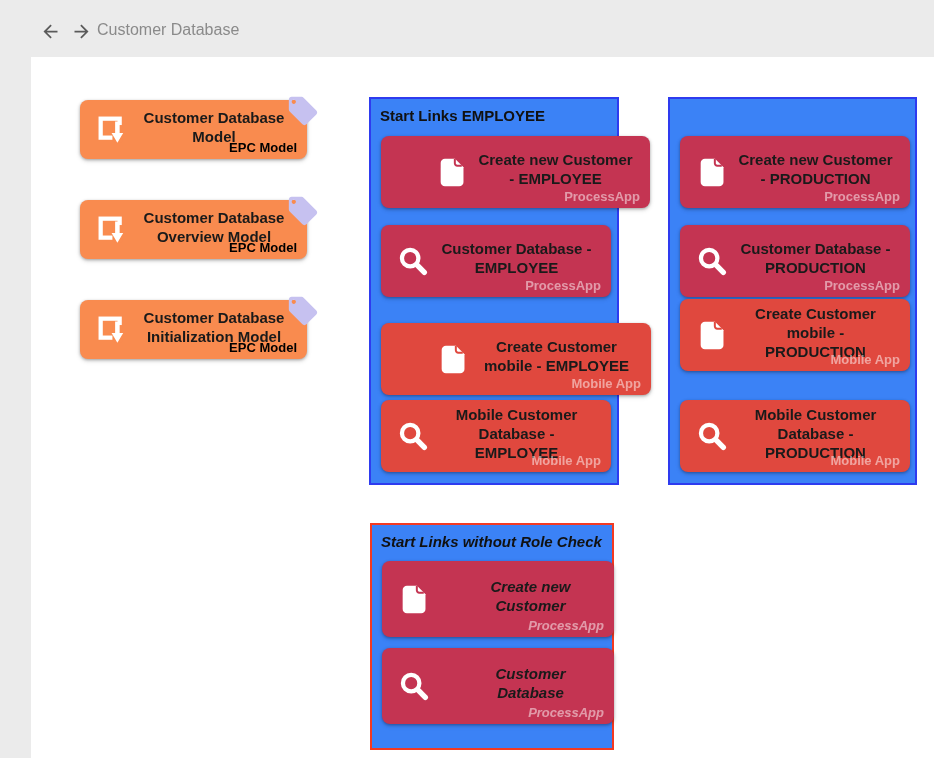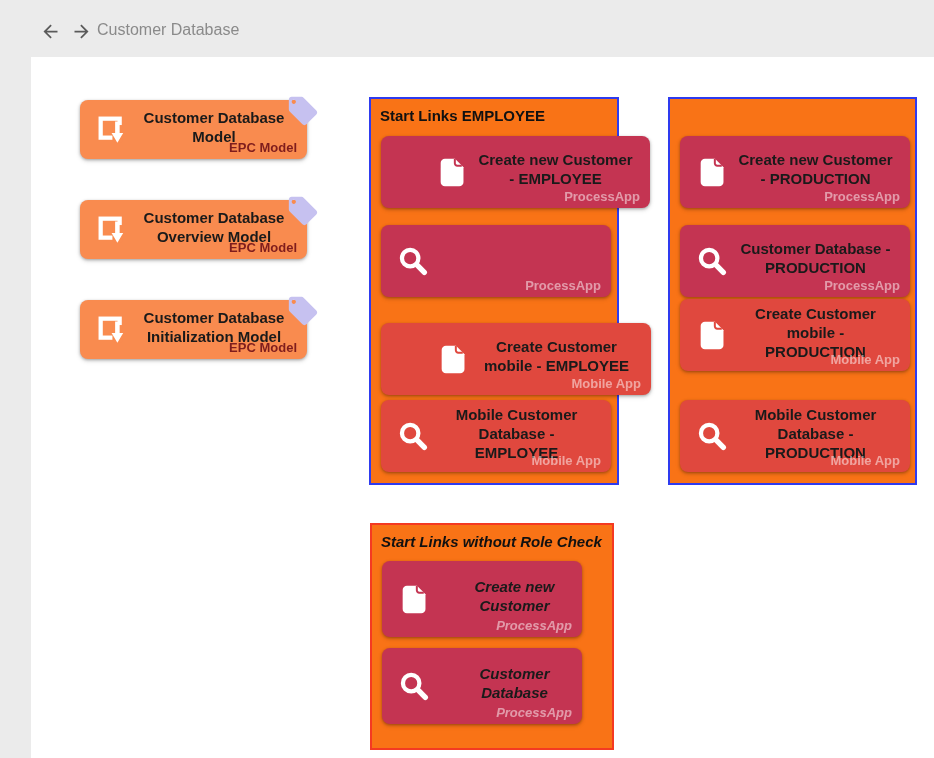--- a/index.html
+++ b/index.html
@@ -18,31 +18,31 @@
 
   
   .card{position:absolute;border-radius:8px;display:flex;align-items:center;cursor:pointer;
         box-shadow:0 1px 3px rgba(0,0,0,.28),0 2px 5px rgba(0,0,0,.14);}
   .epc{--card:#F98B4F;background:var(--card);left:49px;width:227px;height:59px;}
   .crimson{--card:#C43452;background:var(--card);}
   .lightred{--card:#E0483E;background:var(--card);}
   .card-icon{flex:none;width:34px;height:34px;margin-left:15px;}
   .card-title{flex:1;text-align:center;font-weight:700;font-size:15px;line-height:19px;color:#1A1A1A;padding:0 14px 6px 6px;}
   .card-type{position:absolute;right:10px;bottom:4px;font-size:13px;font-weight:700;}
-  .epc .card-type{color:#7f1d1d;}
+  .epc .card-type{color:#000000;}
   .crimson .card-type,.lightred .card-type{color:rgba(255,255,255,0.5);}
   .tag{position:absolute;width:34px;height:34px;right:-13px;top:-6px;}
 
   
-  .group{position:absolute;border:2px solid;background:#f97316;box-sizing:border-box;}
+  .group{position:absolute;border:2px solid;background:#3b82f6;box-sizing:border-box;}
   .group-blue{border-color:#2E3BEF;}
   .group-red{border-color:#F43A22;}
   .group-title{position:absolute;left:9px;top:8px;font-size:15px;font-weight:700;color:#111;white-space:nowrap;}
   .group .card{width:230px;left:10px;height:72px;}
-  .group-red .card{width:200px;left:10px;height:76px;gap:24px;}
+  .group-red .card{width:232px;left:10px;height:76px;gap:24px;}
 </style>
 </head>
 <body>
 
 <div class="screen">
 
   <div class="topbar">
     <button class="navbtn back">
       <svg viewBox="0 0 24 24">
           <path d="M20 11H7.83l5.59-5.59L12 4l-8 8 8 8 1.41-1.41L7.83 13H20v-2z"></path>
@@ -110,20 +110,21 @@
         </svg>
         <div class="card-title">Create new Customer - EMPLOYEE</div>
         <div class="card-type">ProcessApp</div>
       </div>
 
       <div class="card crimson" style="top:126px;">
         <svg class="card-icon" viewBox="0 0 24 24">
           <circle cx="10" cy="10" r="5.8" fill="none" stroke="#fff" stroke-width="3"></circle>
           <path d="M14.6 14.6 20 20" stroke="#fff" stroke-width="3.8" stroke-linecap="round"></path>
         </svg>
+        <div class="card-title">Customer Database - EMPLOYEE</div>
         <div class="card-type">ProcessApp</div>
       </div>
 
       <div class="card lightred" style="top:224px;padding-left:40px;">
         <svg class="card-icon" viewBox="0 0 24 24">
           <path d="M7 2.6h7.1l6 6V19a3 3 0 0 1-3 3H7a3 3 0 0 1-3-3V5.6a3 3 0 0 1 3-3z" fill="#fff"></path>
           <path d="M14 2.8v3.1a1.7 1.7 0 0 0 1.7 1.7h3.2" fill="none" style="stroke:var(--card)" stroke-width="1.4"></path>
         </svg>
         <div class="card-title">Create Customer mobile - EMPLOYEE</div>
         <div class="card-type">Mobile App</div>

